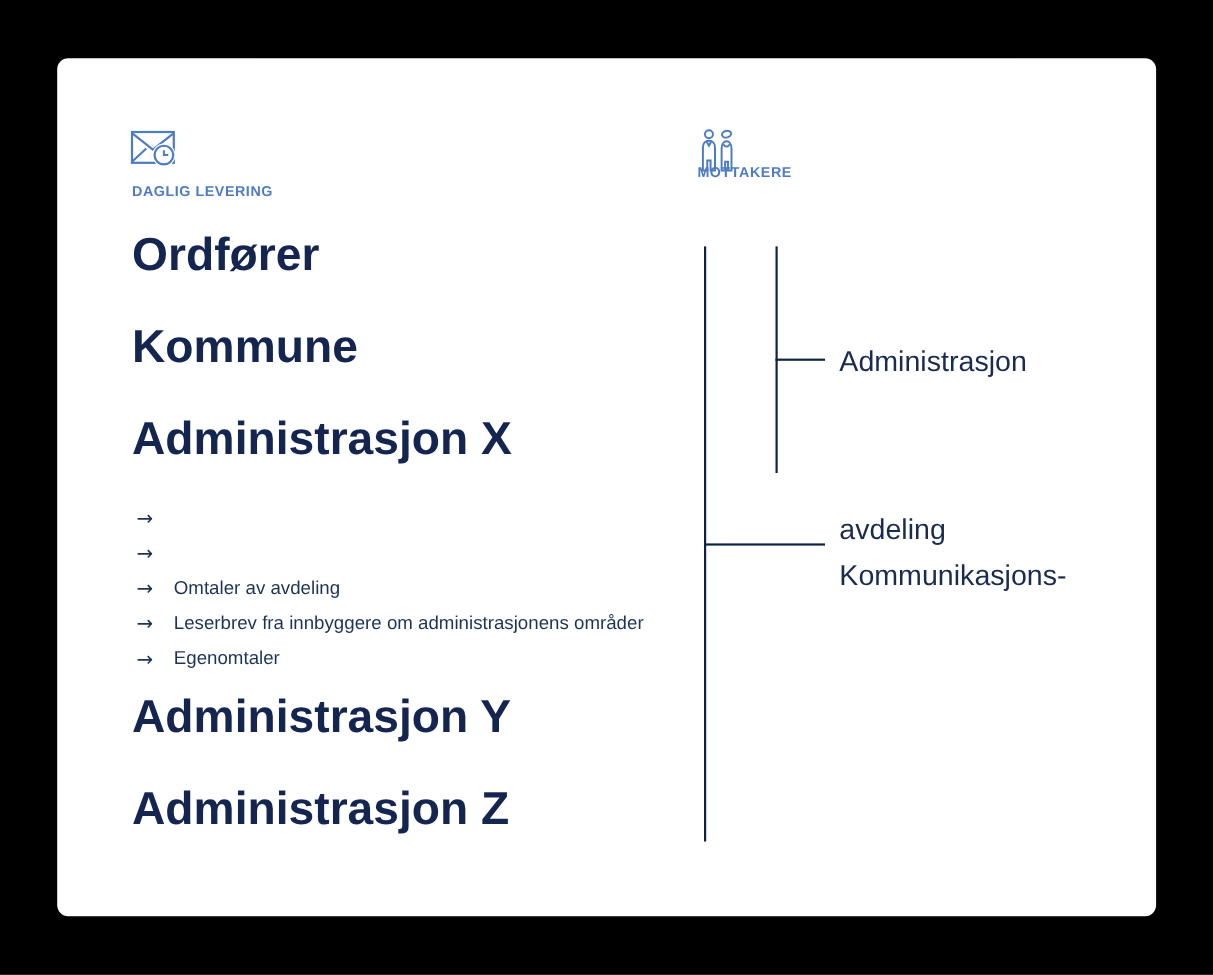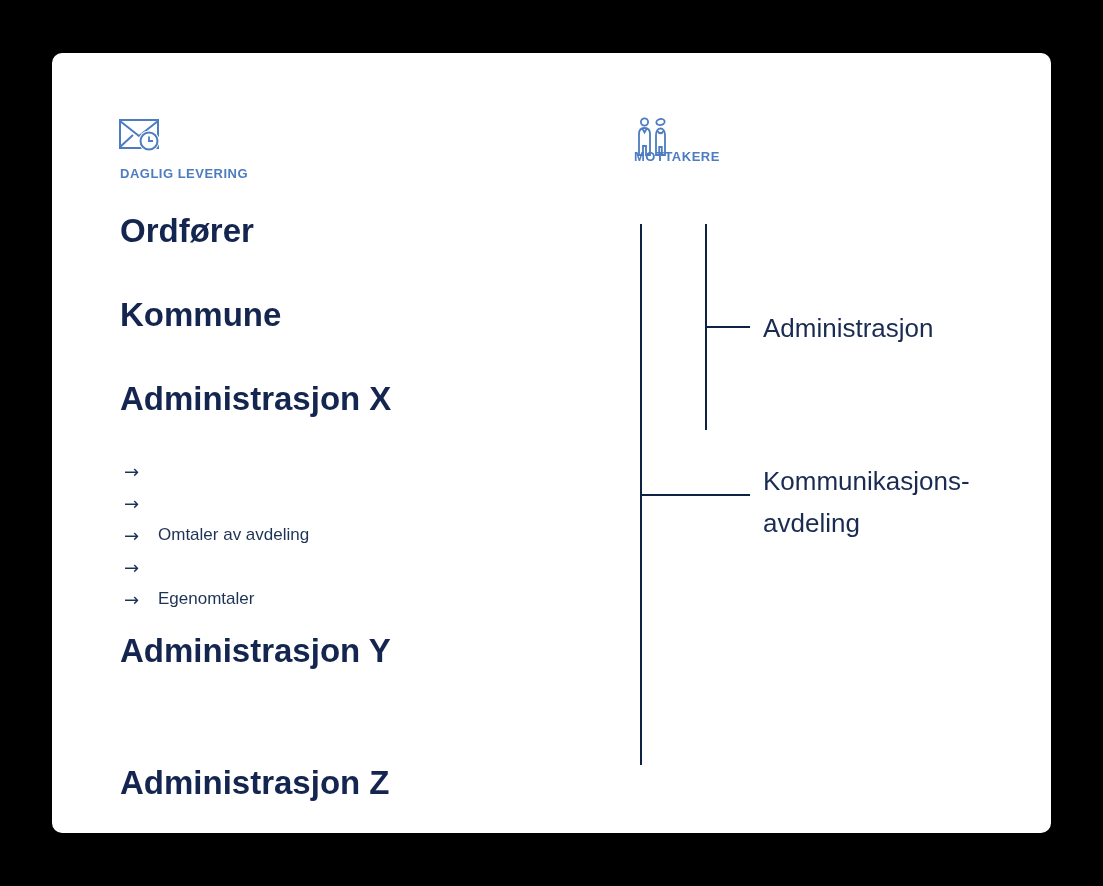--- a/index.html
+++ b/index.html
@@ -22,21 +22,21 @@
     position: absolute;
     font-size: 13px; font-weight: 700;
     letter-spacing: 0.5px;
     color: #4d7cc0;
     line-height: 14px;
     white-space: nowrap;
   }
   
   .heading {
     position: absolute; left: 68px;
-    font-size: 33px; font-weight: 700;
+    font-size: 42px; font-weight: 700;
     line-height: 36px;
     color: #14264f;
     white-space: nowrap;
   }
   .bullet-list {
     position: absolute; left: 72px; top: 402px;
     list-style: none;
   }
   .bullet-item {
     display: flex; align-items: center;
@@ -82,35 +82,36 @@
         <circle cx="31" cy="24" r="8.5" fill="#ffffff"></circle>
         <path d="M31,19.5 L31,24 L35,24" stroke-width="1.8"></path>
       </svg>
     </div>
     <div class="col-label" style="left:68px; top:114px;">DAGLIG LEVERING</div>
 
     <div class="heading" style="top:160px;">Ordfører</div>
     <div class="heading" style="top:244px;">Kommune</div>
     <div class="heading" style="top:328px;">Administrasjon X</div>
     <div class="heading" style="top:580px;text-align:right;">Administrasjon Y</div>
-    <div class="heading" style="top:664px;margin-top:48px;">Administrasjon Z</div>
+    <div class="heading" style="top:664px;">Administrasjon Z</div>
 
     <ul class="bullet-list">
       <li class="bullet-item">
         <span class="bullet-arrow">→</span>
       </li>
       <li class="bullet-item">
         <span class="bullet-arrow">→</span>
       </li>
       <li class="bullet-item">
         <span class="bullet-arrow">→</span>
         <span>Omtaler av avdeling</span>
       </li>
       <li class="bullet-item">
         <span class="bullet-arrow">→</span>
+        <span>Leserbrev fra innbyggere om administrasjonens områder</span>
       </li>
       <li class="bullet-item">
         <span class="bullet-arrow">→</span>
         <span>Egenomtaler</span>
       </li>
     </ul>
 
     <div class="icon-box" style="left:585px; top:64px;">
       <svg width="32" height="40" viewBox="0 0 32 40" fill="none" stroke="#4d7cc0" stroke-width="1.8">
         <circle cx="7.5" cy="5" r="3.6"></circle>
@@ -123,18 +124,18 @@
     </div>
     <div class="col-label" style="left:582px; top:97px;">MOTTAKERE</div>
 
     <div class="line v-line" style="left:588px; top:171px; height:541px;"></div>
     <div class="line v-line" style="left:653px; top:171px; height:206px;"></div>
     <div class="line h-line" style="left:653px; top:273px; width:45px;"></div>
     <div class="line h-line" style="left:588px; top:441px; width:110px;"></div>
 
     <div class="recipient" style="top:254px;">Administrasjon</div>
     <div class="recipient" style="top:407px;">
+      <div>avdeling</div>
       <div>Kommunikasjons-</div>
-      <div>avdeling</div>
     </div>
 
   </div>
 </div>
 
 </body></html>

